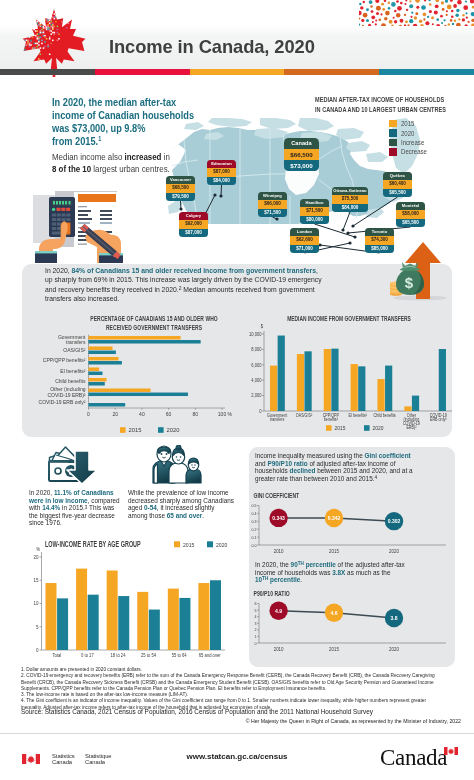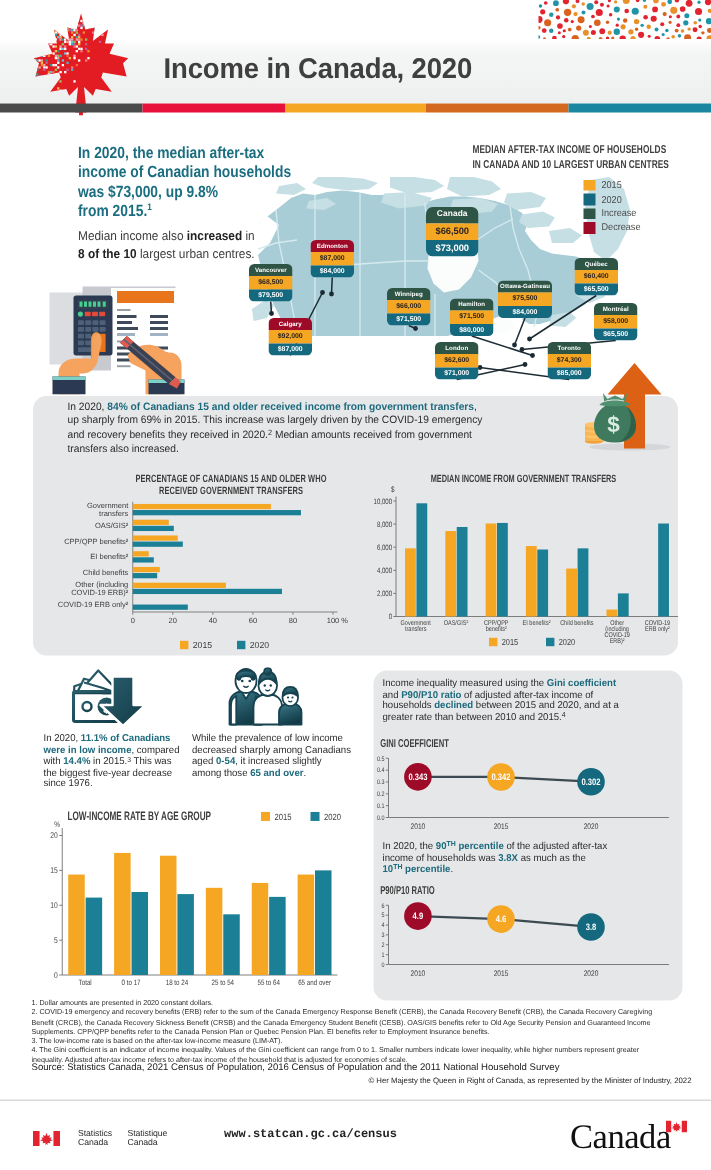--- a/index.html
+++ b/index.html
@@ -61,21 +61,21 @@
 
   
   #notes{left:21px;top:667px;width:460px;font-size:4.78px;color:#2b2b2b;line-height:6.3px;white-space:nowrap;}
   #source{left:21px;top:708px;width:450px;font-size:6.4px;color:#1c1c1c;line-height:8px;white-space:nowrap;}
   #copyright{left:21px;top:718px;width:440px;font-size:5.2px;color:#1c1c1c;text-align:right;white-space:nowrap;}
 
   
   #footer-line{left:0;top:733px;width:474px;height:1px;background:#d8d8d8;}
   #statcan-word{left:52px;top:752.5px;font-size:5.8px;color:#2b2b2b;line-height:6.3px;letter-spacing:-0.05px;}
   #statcan-word2{left:85px;top:752.5px;font-size:5.8px;color:#2b2b2b;line-height:6.3px;letter-spacing:-0.05px;}
-  #url{left:0;top:752px;width:414px;text-align:center;font-size:8px;font-weight:bold;color:#222;font-family:Liberation Mono, monospace;}
+  #url{left:0;top:752px;width:474px;text-align:center;font-size:8px;font-weight:bold;color:#222;}
   #canada-word{left:380px;top:746px;font-family:"Liberation Serif",serif;font-size:23px;color:#111;letter-spacing:-0.3px;line-height:23px;}
   #canada-flag{left:444px;top:747px;width:14px;height:8px;}
 </style>
 </head>
 <body>
 
 <div class="page">
 
   <div class="abs" id="header-band"></div>
   <div class="abs" id="header-title">Income in Canada, 2020</div>

